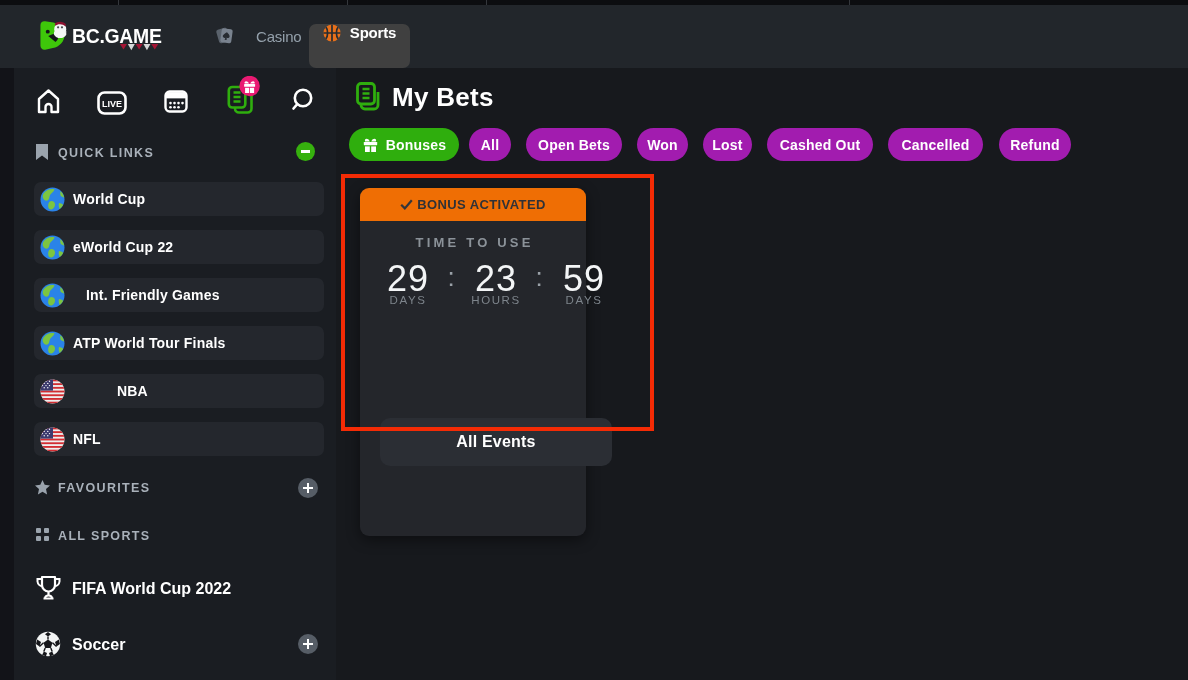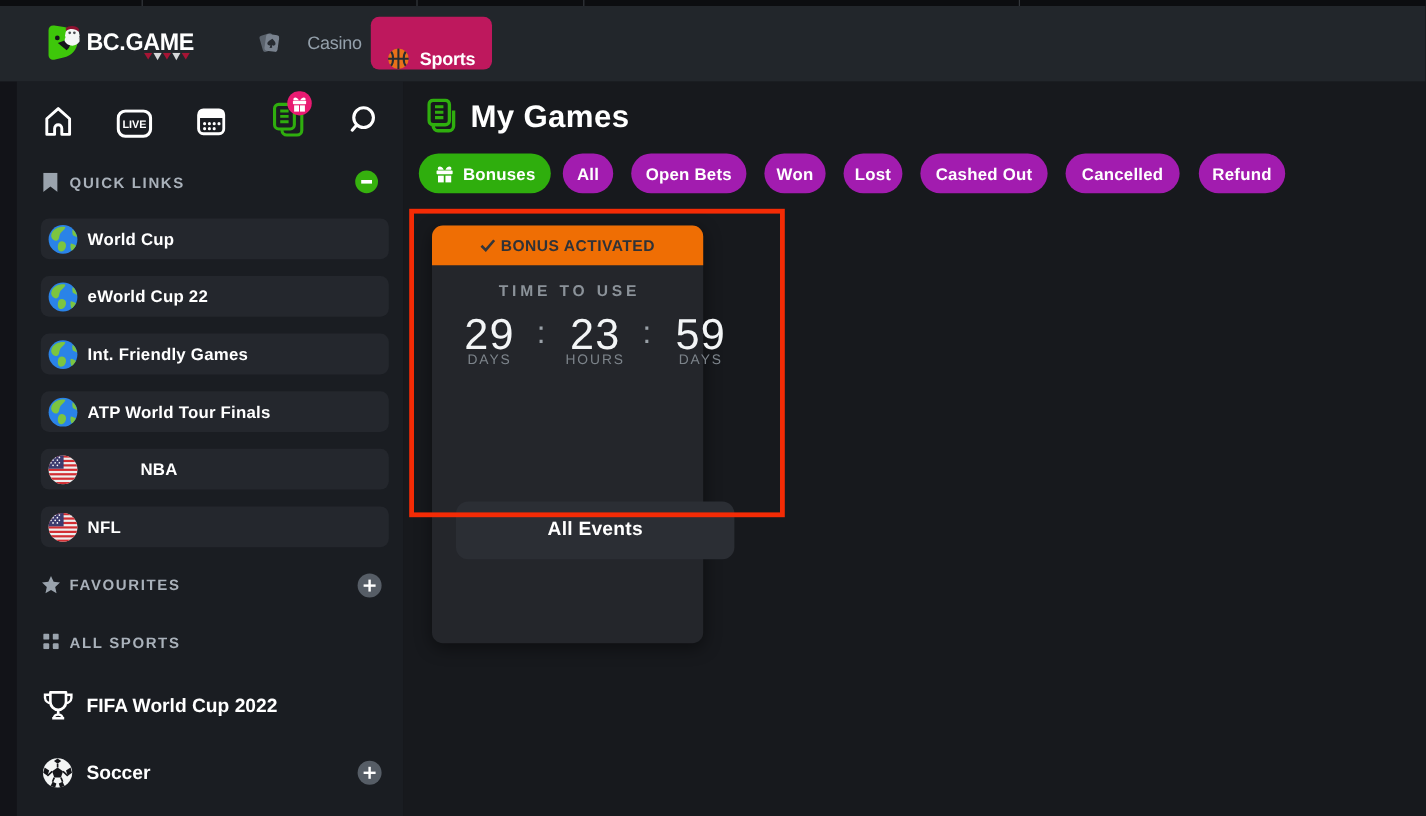--- a/index.html
+++ b/index.html
@@ -11,22 +11,22 @@
   
   #strip { left:0; top:0; width:1188px; height:5px; background:#0c0d10; }
   #strip .vline { position:absolute; top:0; width:1px; height:5px; background:#34373c; }
 
   
   #topbar { left:0; top:5px; width:1188px; height:63px; background:#22262b; }
   #logo-text { left:72px; top:21px; font-size:20px; line-height:20px; font-weight:bold; color:#fff;
      letter-spacing:-0.3px; transform:scaleX(0.97); transform-origin:left; }
   .nav-casino { left:215px; top:13px; width:90px; height:36px; display:flex; align-items:center; }
   .nav-casino span { color:#94a0ab; font-size:15px; letter-spacing:-0.2px; margin-left:21px; }
-  .nav-sports { left:309px; top:9px; width:101px; height:44px; background:#be185d;
-     border-radius:7px; display:flex; align-items:flex-end; justify-content:center; }
+  .nav-sports { left:309px; top:19px; width:101px; height:44px; background:#404040;
+     border-radius:7px; display:flex; align-items:flex-start; justify-content:center; }
   .nav-sports span { color:#fff; font-size:15px; letter-spacing:-0.2px; font-weight:bold; margin-left:9px; }
 
   
   #rail { left:0; top:68px; width:14px; height:612px; background:#121318; }
   #sidebar { left:14px; top:68px; width:322px; height:612px; background:#1a1d22; }
 
   .sideheader { color:#a9b1ba; font-size:12.5px; font-weight:bold; letter-spacing:1.35px; }
 
   .qitem { position:absolute; left:20px; width:290px; height:34px; background:#24272d;
      border-radius:7px; display:flex; align-items:center; padding-left:6px; }
@@ -178,21 +178,21 @@
     <div class="qitem" style="top:162px;">
         <svg width="25" height="25" viewBox="0 0 25 25">
           <circle cx="12.5" cy="12.5" r="12" fill="#2a83e8"></circle>
           <path d="M3.5 6.5 C5.5 3 10.5 1.2 14.5 2.2 C14 4.8 11.5 5.6 10.2 7.8 C9 10 9.8 11.8 8 13.2 C6.2 14.5 3.8 13 2.9 10.7 C2.4 9.2 2.8 7.7 3.5 6.5 Z" fill="#7cc540"></path>
           <path d="M9.5 14.8 c1.8 -1.4 4.6 -0.6 5.3 1.5 c0.8 2.4 -0.7 5.6 -3.2 6.2 c-1.9 0.4 -3.3 -1 -3.4 -3 c-0.1 -1.9 0.2 -3.7 1.3 -4.7 Z" fill="#7cc540"></path>
           <path d="M20.5 4.2 c2 1.6 3.4 4 3.7 6.6 l-3.5 -1.8 c-0.5 -1.7 -0.6 -3.2 -0.2 -4.8 Z" fill="#7cc540"></path>
           <path d="M19 16 c1.5 0.2 3 0.8 4.2 1.8 c-0.8 1.7 -2 3.1 -3.5 4.2 c-1 -1.8 -1.3 -4 -0.7 -6 Z" fill="#7cc540"></path>
         </svg>
         <span>eWorld Cup 22</span>
       </div>
-    <div class="qitem" style="top:210px;">
+    <div class="qitem" style="top:210px;gap:13px;">
         <svg width="25" height="25" viewBox="0 0 25 25">
           <circle cx="12.5" cy="12.5" r="12" fill="#2a83e8"></circle>
           <path d="M3.5 6.5 C5.5 3 10.5 1.2 14.5 2.2 C14 4.8 11.5 5.6 10.2 7.8 C9 10 9.8 11.8 8 13.2 C6.2 14.5 3.8 13 2.9 10.7 C2.4 9.2 2.8 7.7 3.5 6.5 Z" fill="#7cc540"></path>
           <path d="M9.5 14.8 c1.8 -1.4 4.6 -0.6 5.3 1.5 c0.8 2.4 -0.7 5.6 -3.2 6.2 c-1.9 0.4 -3.3 -1 -3.4 -3 c-0.1 -1.9 0.2 -3.7 1.3 -4.7 Z" fill="#7cc540"></path>
           <path d="M20.5 4.2 c2 1.6 3.4 4 3.7 6.6 l-3.5 -1.8 c-0.5 -1.7 -0.6 -3.2 -0.2 -4.8 Z" fill="#7cc540"></path>
           <path d="M19 16 c1.5 0.2 3 0.8 4.2 1.8 c-0.8 1.7 -2 3.1 -3.5 4.2 c-1 -1.8 -1.3 -4 -0.7 -6 Z" fill="#7cc540"></path>
         </svg>
         <span>Int. Friendly Games</span>
       </div>
     <div class="qitem" style="top:258px;">
@@ -324,21 +324,21 @@
     </div>
   </div>
 
   <div class="abs" id="main">
 
     <svg class="abs" style="left:20px; top:14px;" width="26" height="30" viewBox="0 0 26 30">
       <rect x="1.5" y="1.5" width="17" height="20.5" rx="3.5" fill="none" stroke="#2fae0e" stroke-width="2.8"></rect>
       <path d="M6.5 7 h7 M6.5 11.5 h7 M6.5 16 h7" stroke="#2fae0e" stroke-width="2.6"></path>
       <path d="M22 10 v13 a4 4 0 0 1 -4 4 h-9 a4 4 0 0 1 -4 -4 v-1" fill="none" stroke="#2fae0e" stroke-width="2.8"></path>
     </svg>
-    <div class="abs" id="mybets-title">My Games</div>
+    <div class="abs" id="mybets-title">My Bets</div>
 
     <div class="pill" style="left:13px; width:110px; background:#2fae0d;">
       <svg width="17" height="17" viewBox="0 0 17 17" style="margin-right:7px;">
         <rect x="1.8" y="6" width="13.4" height="3.2" rx="0.6" fill="#fff"></rect>
         <rect x="3" y="10.4" width="4.8" height="5.6" fill="#fff"></rect>
         <rect x="9.2" y="10.4" width="4.8" height="5.6" fill="#fff"></rect>
         <path d="M7.8 5.4 c-1.8 -4 -6 -2.8 -4.7 0 z" fill="#fff"></path>
         <path d="M9.2 5.4 c1.8 -4 6 -2.8 4.7 0 z" fill="#fff"></path>
       </svg>
       Bonuses</div>

